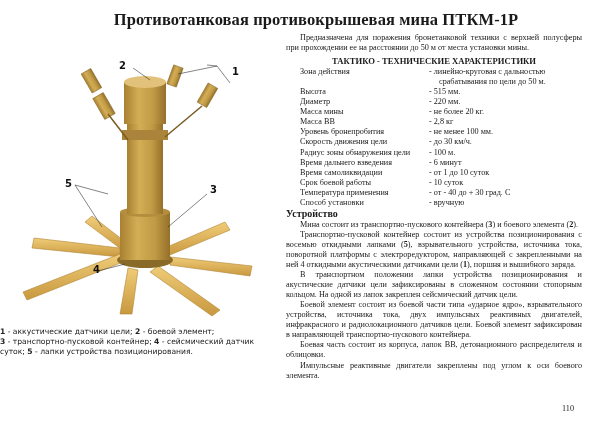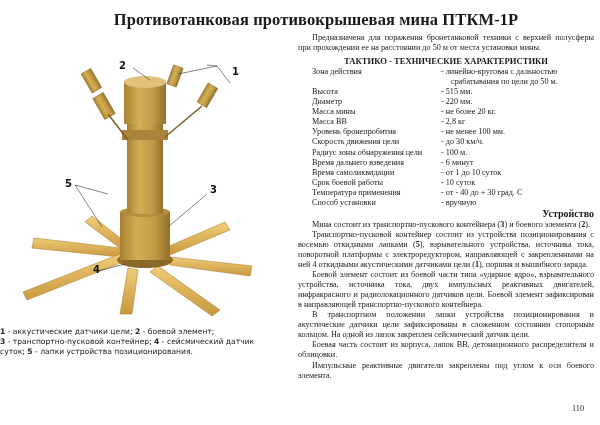--- a/index.html
+++ b/index.html
@@ -1,27 +1,27 @@
 <!DOCTYPE html>
 <html><head>
   <meta charset="utf-8">
   <style>
     html, body { margin: 0; padding: 0; background: #ffffff; }
     body { width: 600px; height: 425px; position: relative; overflow: hidden; font-family: "Liberation Serif", serif; color: #1a1a1a; }
     .title { position: absolute; left: 16px; top: 10px; width: 600px; text-align: center; font-size: 16.5px; font-weight: bold; letter-spacing: 0.1px; }
-    .right { position: absolute; left: 298px; top: 33px; width: 296px; font-size: 8.2px; line-height: 10.05px; }
+    .right { position: absolute; left: 286px; top: 33px; width: 296px; font-size: 8.2px; line-height: 10.05px; }
     .p { text-align: justify; text-indent: 14px; margin: 0; }
     .h { text-align: center; font-weight: bold; margin: 3px 0 1px 0; font-size: 8.6px; }
-    .h2 { text-align: right; font-weight: bold; margin: 1px 0 1px 0; font-size: 10px; }
+    .h2 { text-align: left; font-weight: bold; margin: 1px 0 1px 0; font-size: 10px; }
     .specs { margin: 0 0 0 14px; }
     .spec-row { display: flex; }
     .spec-k { width: 129px; flex: none; }
     .spec-v { flex: 1; }
     .spec-v2 { padding-left: 139px; }
-    .pagenum { position: absolute; right: 16px; top: 404px; font-size: 8.2px; }
+    .pagenum { position: absolute; right: 26px; top: 404px; font-size: 8.2px; }
     .figure { position: absolute; left: 20px; top: 52px; width: 250px; height: 270px; }
     .caption { position: absolute; left: 0px; top: 327px; width: 280px; text-align: left; font-family: "DejaVu Sans", sans-serif; font-size: 7.6px; line-height: 10px; color: #222; }
     .caption b { font-weight: bold; }
     .callout { position: absolute; font-family: "DejaVu Sans", sans-serif; font-weight: bold; font-size: 10px; color: #111; }
   </style>
 </head>
 <body>
 
 <div class="title">Противотанковая противокрышевая мина ПТКМ-1Р</div>
 
@@ -150,19 +150,19 @@
         <span class="spec-v">- от - 40 до + 30 град. С</span>
       </div>
     <div class="spec-row">
         <span class="spec-k">Способ установки</span>
         <span class="spec-v">- вручную</span>
       </div>
   </div>
   <div class="h2">Устройство</div>
   <p class="p"><span>Мина состоит из транспортно-пускового контейнера (</span><b>3</b><span>) и боевого элемента (</span><b>2</b><span>).</span></p>
   <p class="p"><span>Транспортно-пусковой контейнер состоит из устройства позиционирования с восемью откидными лапками (</span><b>5</b><span>), взрывательного устройства, источника тока, поворотной платформы с электроредуктором, направляющей с закрепленными на ней 4 откидными акустическими датчиками цели (</span><b>1</b><span>), поршня и вышибного заряда.</span></p>
+  <p class="p">В транспортном положении лапки устройства позиционирования и акустические датчики цели зафиксированы в сложенном состоянии стопорным кольцом. На одной из лапок закреплен сейсмический датчик цели.</p>
   <p class="p">Боевой элемент состоит из боевой части типа «ударное ядро», взрывательного устройства, источника тока, двух импульсных реактивных двигателей, инфракрасного и радиолокационного датчиков цели. Боевой элемент зафиксирован в направляющей транспортно-пускового контейнера.</p>
-  <p class="p">В транспортном положении лапки устройства позиционирования и акустические датчики цели зафиксированы в сложенном состоянии стопорным кольцом. На одной из лапок закреплен сейсмический датчик цели.</p>
   <p class="p">Боевая часть состоит из корпуса, лапок ВВ, детонационного распределителя и облицовки.</p>
   <p class="p">Импульсные реактивные двигатели закреплены под углом к оси боевого элемента.</p>
 </div>
 
 <div class="pagenum">110</div>
 
 </body></html>

